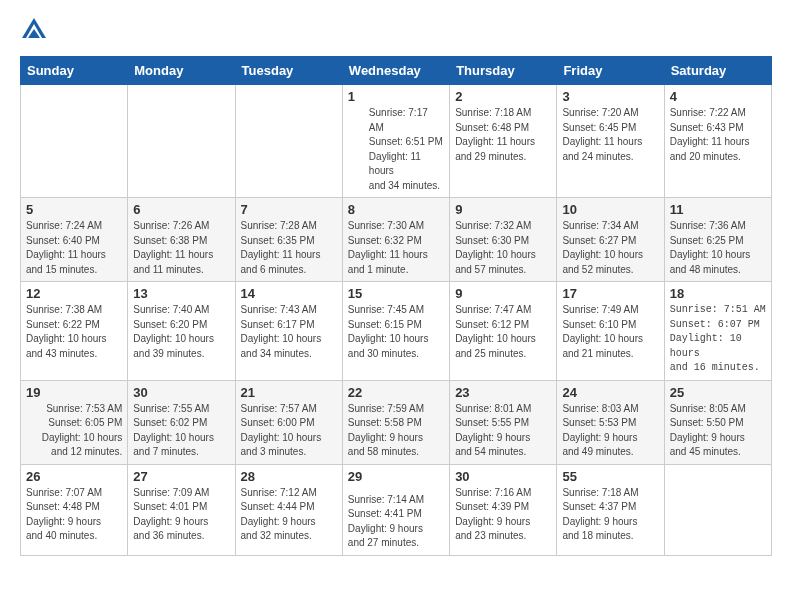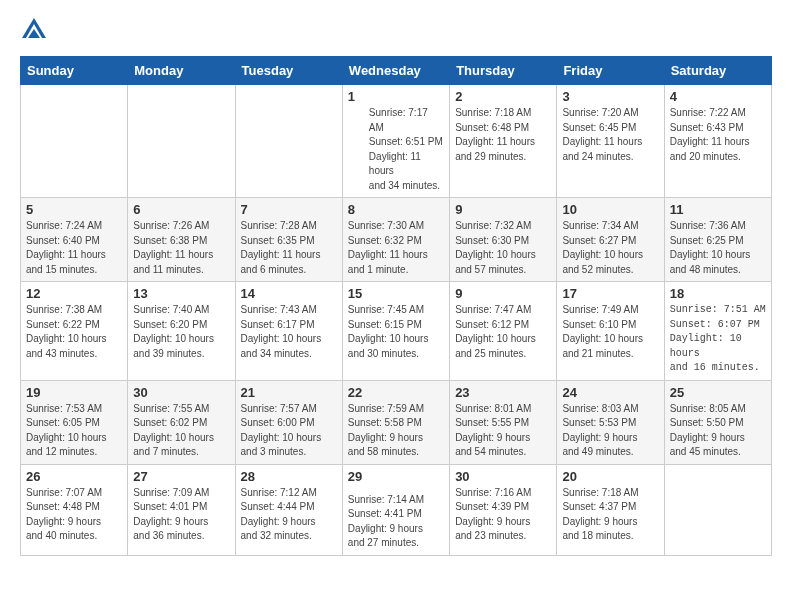--- a/index.html
+++ b/index.html
@@ -268,21 +268,21 @@
             <span class="day-number">18</span>
             <div class="day-info" style="white-space: pre-line; font-family: Liberation Mono, monospace;">Sunrise: 7:51 AM
 Sunset: 6:07 PM
 Daylight: 10 hours
 and 16 minutes.</div>
           </td>
         </tr>
         <tr>
           <td>
             <span class="day-number">19</span>
-            <div class="day-info" style="white-space: pre-line;">Sunrise: 7:53 AM
+            <div class="day-info" style="white-space: pre-line; text-align: right;">Sunrise: 7:53 AM
 Sunset: 6:05 PM
 Daylight: 10 hours
 and 12 minutes.</div>
           </td>
           <td>
             <span class="day-number">30</span>
             <div class="day-info" style="white-space: pre-line;">Sunrise: 7:55 AM
 Sunset: 6:02 PM
 Daylight: 10 hours
 and 7 minutes.</div>
@@ -353,21 +353,21 @@
 and 27 minutes.</div>
           </td>
           <td>
             <span class="day-number">30</span>
             <div class="day-info" style="white-space: pre-line;">Sunrise: 7:16 AM
 Sunset: 4:39 PM
 Daylight: 9 hours
 and 23 minutes.</div>
           </td>
           <td>
-            <span class="day-number">20</span>
+            <span class="day-number">55</span>
             <div class="day-info" style="white-space: pre-line;">Sunrise: 7:18 AM
 Sunset: 4:37 PM
 Daylight: 9 hours
 and 18 minutes.</div>
           </td>
           <td class="empty"></td>
         </tr>
       </tbody>
   </table>
 </div>

